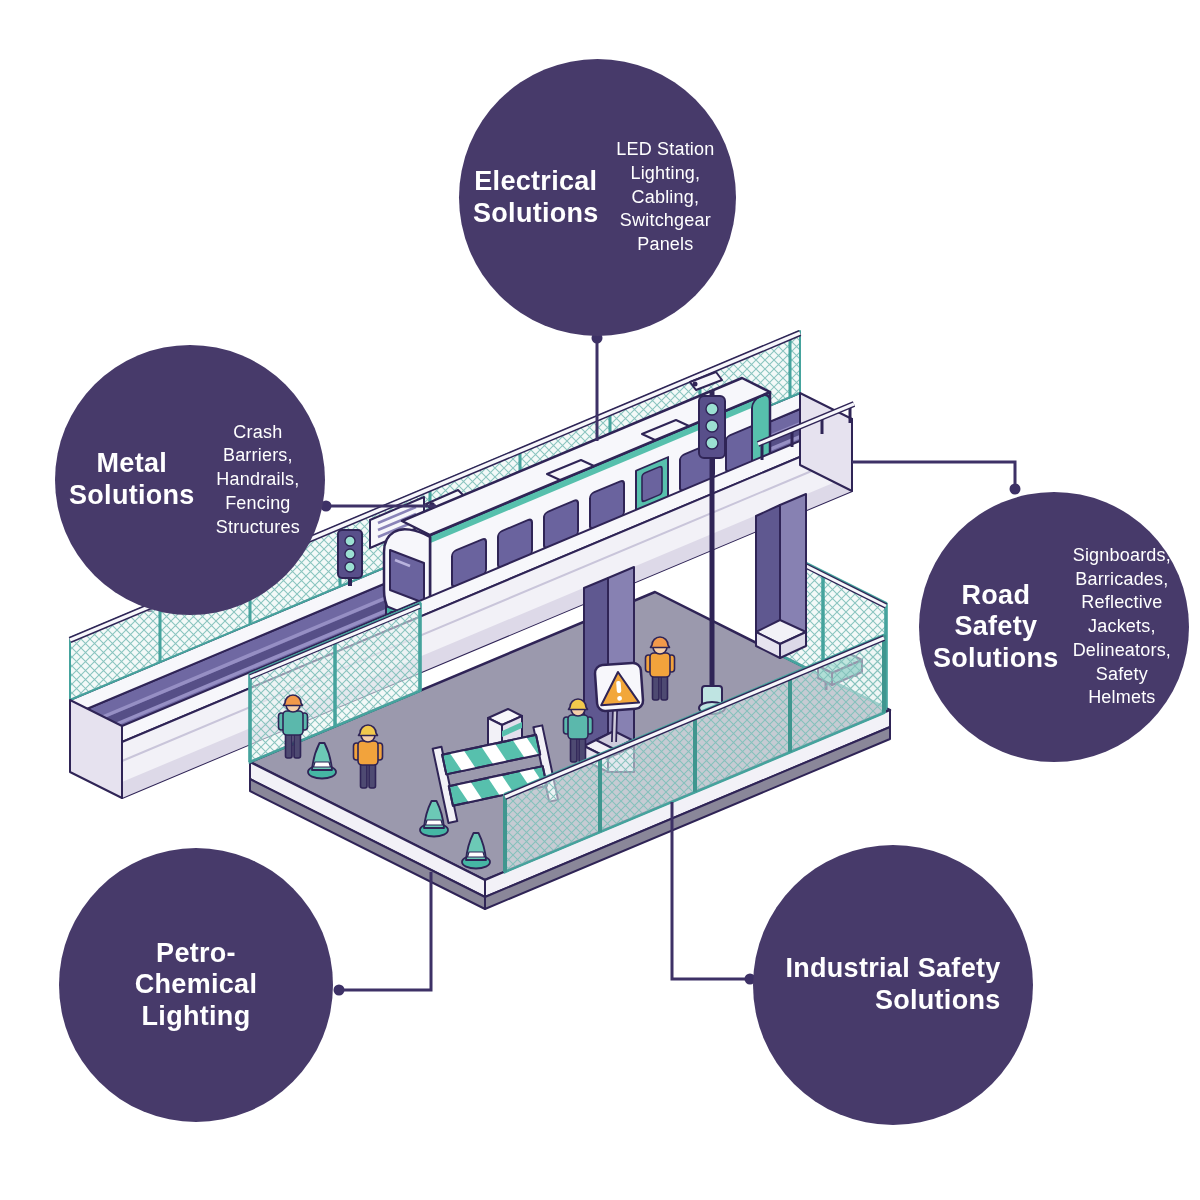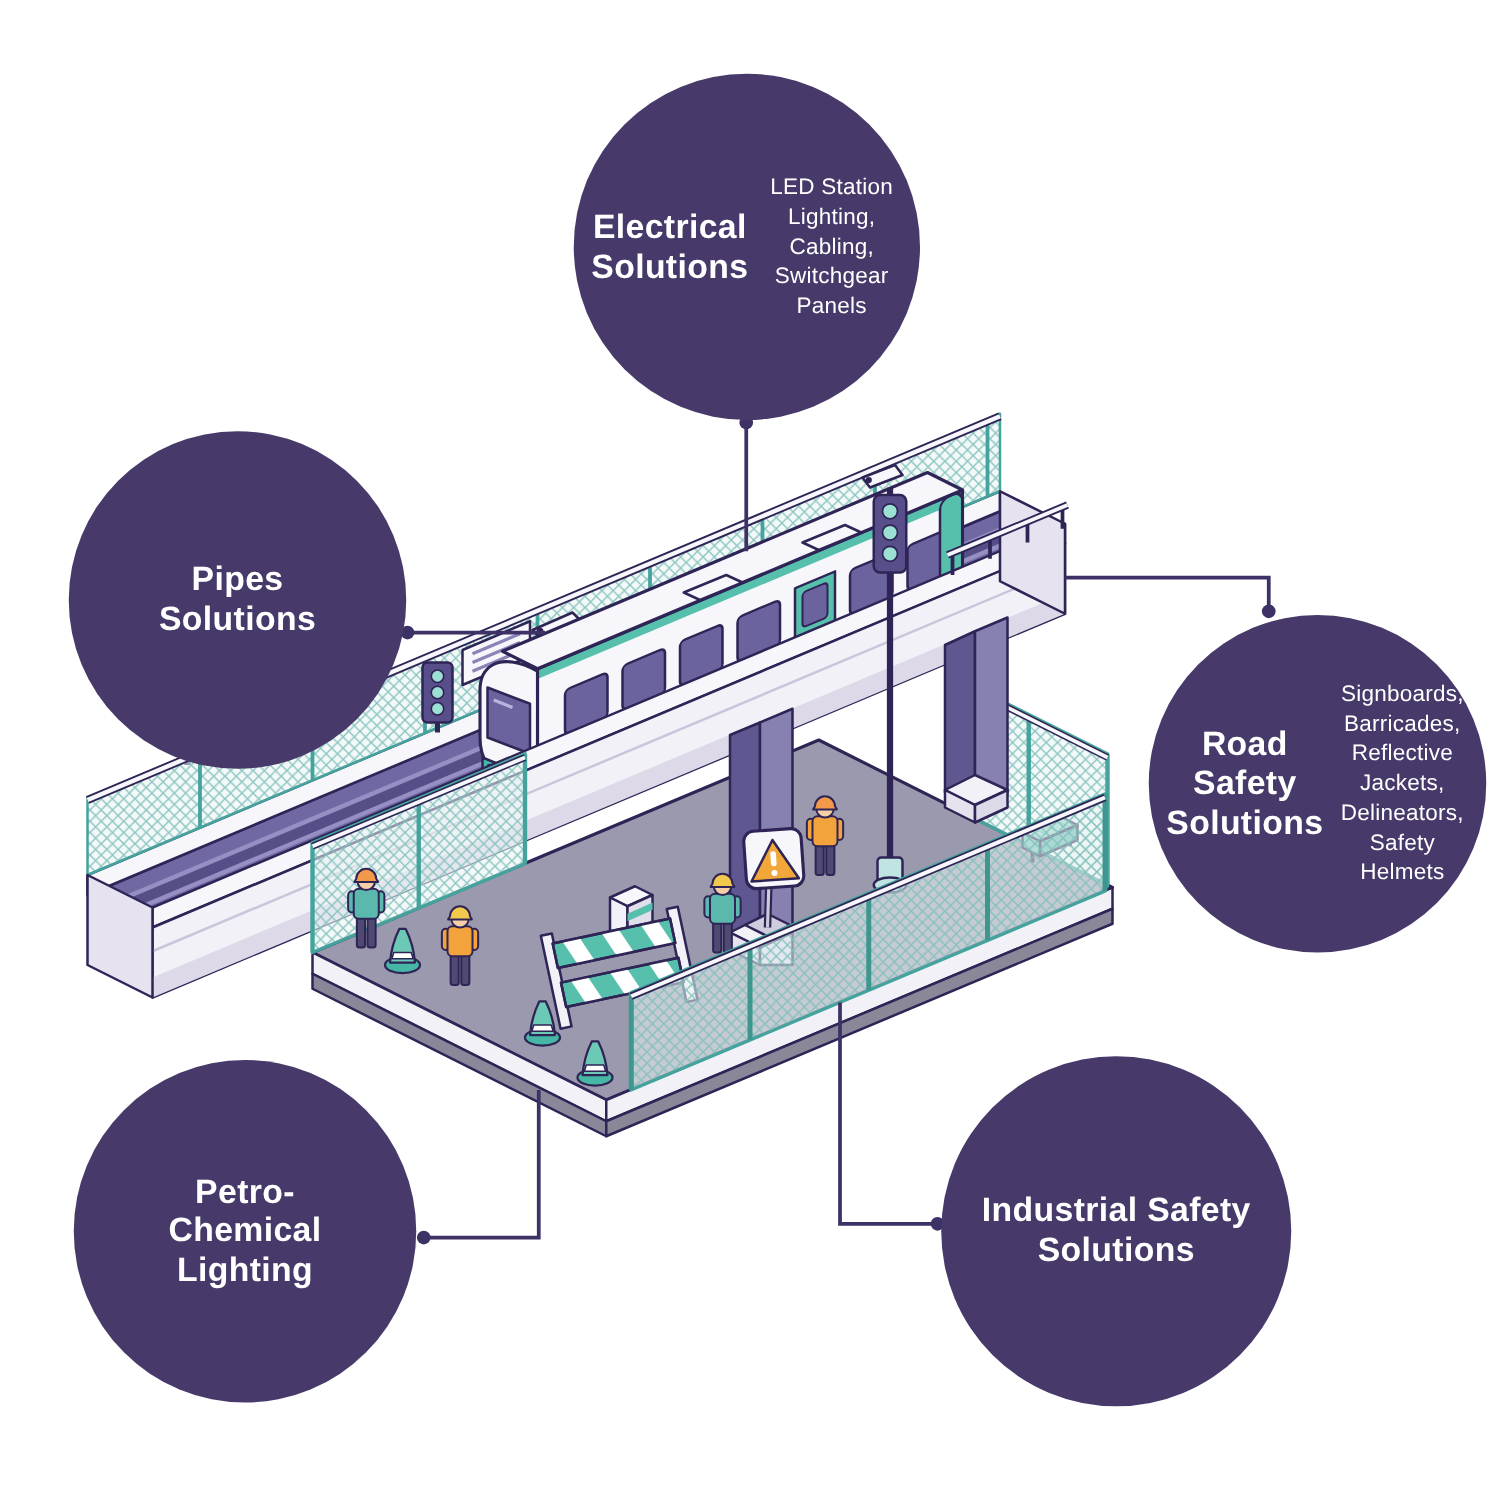--- a/index.html
+++ b/index.html
@@ -20,21 +20,21 @@
     white-space:pre-line;letter-spacing:.3px;
   }
   .bubble p{
     margin:0;font-size:18px;line-height:1.32;font-weight:normal;
     white-space:pre-line;letter-spacing:.2px;
   }
   #b-electrical{left:459px;top:59px;width:277px;height:277px;}
   #b-metal{left:55px;top:345px;width:270px;height:270px;}
   #b-road{left:919px;top:492px;width:270px;height:270px;}
   #b-petro{left:59px;top:848px;width:274px;height:274px;}
-  #b-industrial{left:753px;top:845px;width:280px;height:280px;}
+  #b-industrial{left:753px;top:845px;width:280px;height:280px;text-align:right;}
 </style>
 </head>
 <body>
 
 <div class="stage">
 
 <svg class="scene-svg" viewBox="0 0 1200 1200">
   <defs>
     <pattern id="mesh" width="9" height="9" patternUnits="userSpaceOnUse">
       <rect width="9" height="9" fill="#e8f3f2" fill-opacity="0.55"></rect>
@@ -301,22 +301,25 @@
 </svg>
 
   <div class="bubble" id="b-electrical">
     <h2>Electrical
 Solutions</h2>
     <p>LED Station Lighting,
 Cabling, Switchgear
 Panels</p>
   </div>
   <div class="bubble" id="b-metal">
-    <h2>Pipes
+    <h2>Metal
 Solutions</h2>
+    <p>Crash Barriers,
+Handrails, Fencing
+Structures</p>
   </div>
   <div class="bubble" id="b-road">
     <h2>Road Safety
 Solutions</h2>
     <p>Signboards,
 Barricades, Reflective
 Jackets, Delineators,
 Safety Helmets</p>
   </div>
   <div class="bubble" id="b-petro">

